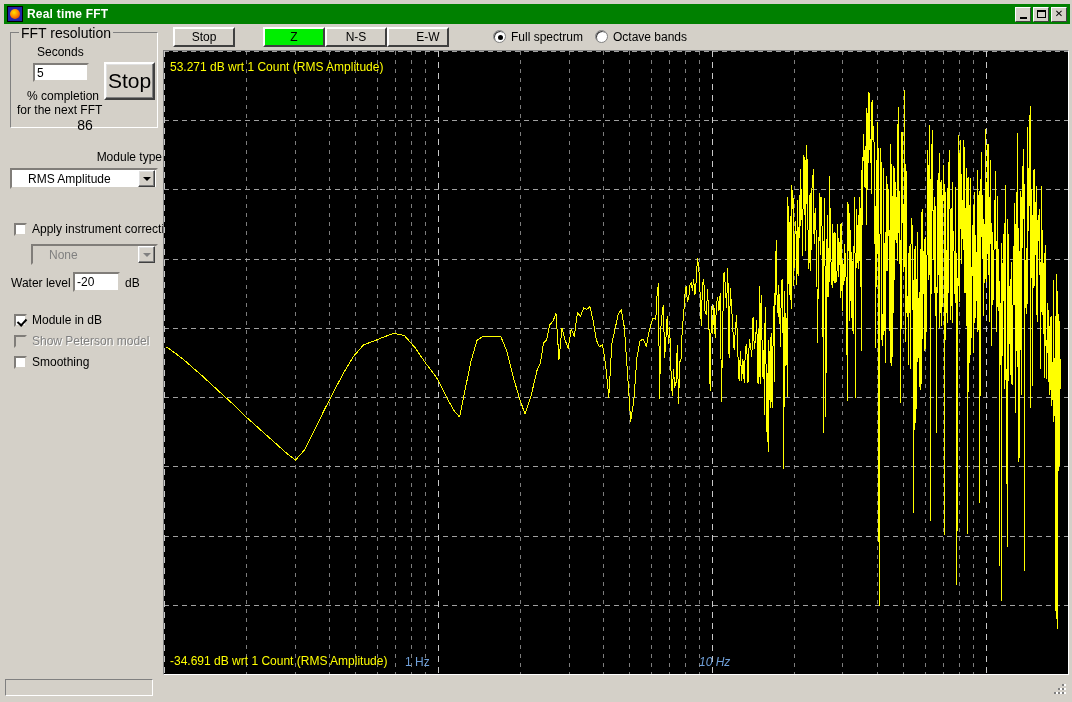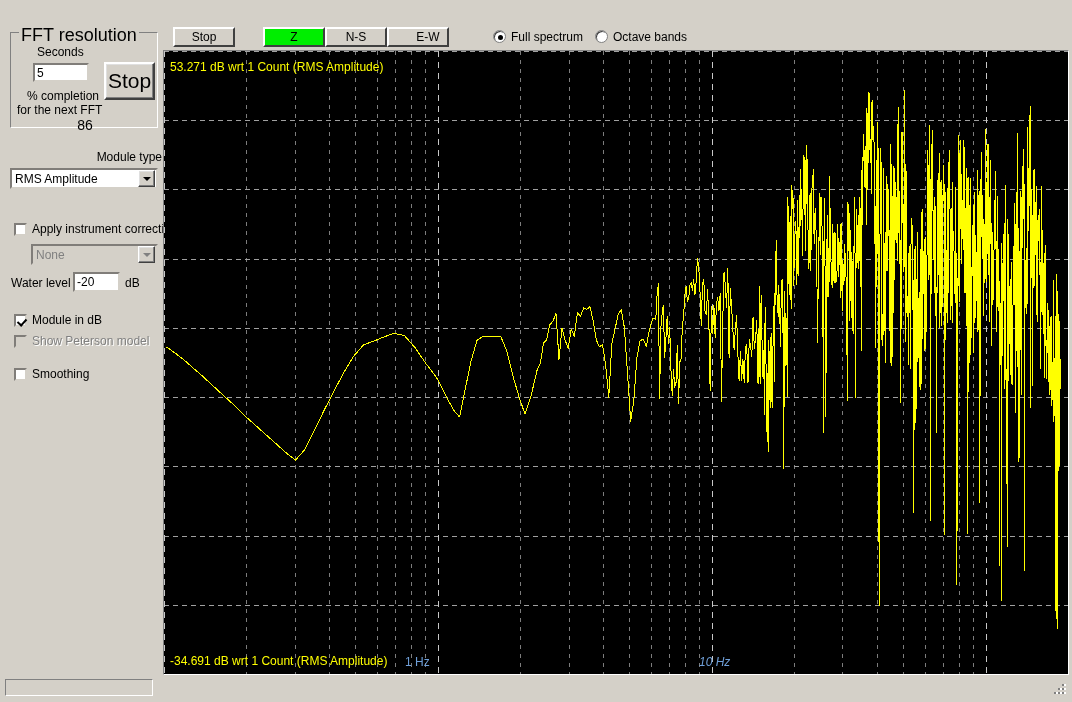--- a/index.html
+++ b/index.html
@@ -48,42 +48,42 @@
     position:absolute;left:3px;top:24px;width:157px;height:649px;
     background:#d4d0c8;
   }
   .group{
     position:absolute;left:5px;top:6px;width:148px;height:96px;
     border:1px solid #808080;border-right-color:#fff;border-bottom-color:#fff;
     box-sizing:border-box;
   }
   .group-label{
     position:absolute;left:8px;top:-8px;background:#d4d0c8;padding:0 2px;
-    font-size:18px;color:#000;white-space:nowrap;
+    font-size:14px;color:#000;white-space:nowrap;
   }
   .lbl{font-size:12px;color:#000;white-space:nowrap;}
   .lbl.dim{color:#808080;text-shadow:1px 1px 0 #fff;}
   .textbox{
     position:absolute;background:#fff;box-sizing:border-box;
     border:2px inset #d4d0c8;font-size:12px;color:#000;
     display:flex;align-items:center;padding-left:2px;
   }
   .btn3d{
     background:#d4d0c8;box-sizing:border-box;
     border-top:2px solid #ffffff;border-left:2px solid #ffffff;
     border-right:2px solid #404040;border-bottom:2px solid #404040;
     display:flex;align-items:center;justify-content:center;
     font-size:12px;color:#000;cursor:default;
   }
   .btn3d.inner{box-shadow:inset -1px -1px 0 #808080, inset 1px 1px 0 #dfdfdf;}
   .combo{
     position:absolute;box-sizing:border-box;background:#fff;
     border:2px inset #d4d0c8;display:flex;align-items:center;
   }
-  .combo .val{flex:1 1 auto;font-size:12px;color:#000;padding-left:3px;white-space:nowrap;}
+  .combo .val{flex:1 1 auto;font-size:12px;color:#000;padding-left:16px;white-space:nowrap;}
   .combo.disabled{background:#d4d0c8;}
   .combo.disabled .val{color:#808080;}
   .combo .arrowbtn{
     width:17px;height:17px;margin:1px;flex:0 0 auto;background:#d4d0c8;
     border-top:1px solid #ffffff;border-left:1px solid #ffffff;
     border-right:1px solid #404040;border-bottom:1px solid #404040;
     box-shadow:inset -1px -1px 0 #808080, inset 1px 1px 0 #dfdfdf;
     display:flex;align-items:center;justify-content:center;box-sizing:border-box;
   }
   .arrowbtn .tri{
@@ -149,20 +149,39 @@
   }
   .grip{position:absolute;right:1px;bottom:0;width:16px;height:16px;}
   .grip i{position:absolute;display:block;background:#fff;}
   .grip i.s{background:#808080;}
 </style>
 </head>
 <body>
 
 <div class="app">
 
+  <div class="titlebar">
+    <div class="tb-icon"></div>
+    <div class="tb-title">Real time FFT</div>
+    <div class="tb-buttons">
+      <div class="tb-btn min">
+          <span class="g">
+            <span class="bar"></span>
+          </span>
+        </div>
+      <div class="tb-btn max">
+          <span class="g">
+            <span class="box"></span>
+          </span>
+        </div>
+      <div class="tb-btn close">
+          <span class="g">✕</span>
+        </div>
+    </div>
+  </div>
 
   <div class="leftpanel">
 
     <div class="group">
       <div class="group-label">FFT resolution</div>
       <div class="lbl" style="position:absolute;left:26px;top:12px;">Seconds</div>
       <div class="textbox" style="left:22px;top:30px;width:56px;height:19px;">5</div>
       <div class="btn3d inner" style="position:absolute;left:93px;top:29px;width:51px;height:38px;font-size:21px;">Stop</div>
       <div class="lbl" style="position:absolute;left:16px;top:56px;">% completion</div>
       <div class="lbl" style="position:absolute;left:6px;top:70px;">for the next FFT</div>
@@ -193,21 +212,21 @@
     <div class="lbl" style="position:absolute;left:120px;top:250px;">dB</div>
 
     <div class="chkrow" style="left:9px;top:287px;">
       <span class="chk on"></span>
       <span class="lbl">Module in dB</span>
     </div>
     <div class="chkrow" style="left:9px;top:308px;">
       <span class="chk dis"></span>
       <span class="lbl dim">Show Peterson model</span>
     </div>
-    <div class="chkrow" style="left:9px;top:329px;margin-top:12px;">
+    <div class="chkrow" style="left:9px;top:329px;">
       <span class="chk"></span>
       <span class="lbl">Smoothing</span>
     </div>
   </div>
 
   <div class="toolbar">
     <div class="tbtn" style="left:10px;width:62px;">Stop</div>
     <div class="tbtn active" style="left:100px;width:62px;">Z</div>
     <div class="tbtn" style="left:162px;width:62px;">N-S</div>
     <div class="tbtn" style="left:224px;width:62px;padding-left:20px;">E-W</div>

